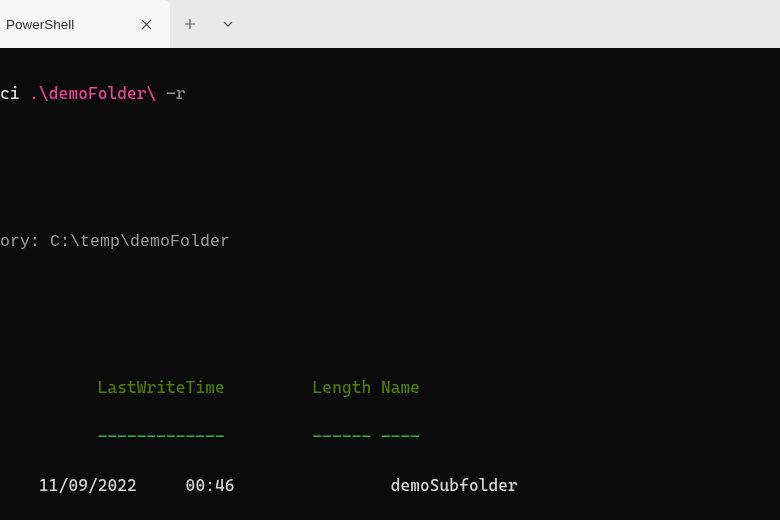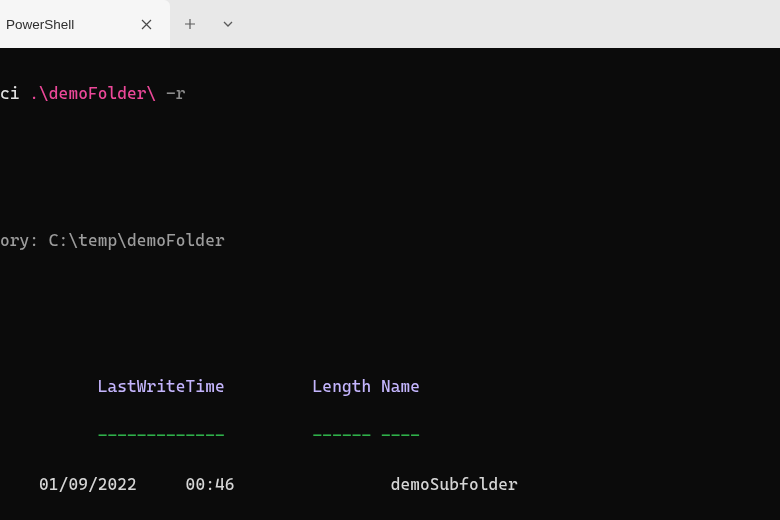--- a/index.html
+++ b/index.html
@@ -64,22 +64,22 @@
       line-height: 1.48;
       white-space: pre;
       font-weight: 500;
       letter-spacing: 0.1px;
     }
     .line { padding: 0 0 0 0; }
     
     .cmd   { color: #e1e1e1; }
     .path  { color: #ec4899; }
     .flag  { color: #8c8c8c; }
-    .dim   { color: #9c9c9c; }
-    .head  { color: #c4b5fd; text-align: right; }
+    .dim   { color: #9c9c9c; font-family: Liberation Mono, monospace; }
+    .head  { color: #4d7c0f; text-align: right; }
     .hdash { color: #2fb14a; }
   </style>
 </head>
 <body>
 
 <div class="titlebar">
   <div class="tab">
     <span class="tab-title">PowerShell</span>
     <div class="tab-close">
       <svg width="11" height="11" viewBox="0 0 11 11">
@@ -102,21 +102,21 @@
 
 <div class="terminal">
 <div class="line"><span class="cmd">ci </span><span class="path">.\demoFolder\ </span><span class="flag">-r</span></div>
 <div class="line"> </div>
 <div class="line"> </div>
 <div class="line"><span class="dim">ory: C:\temp\demoFolder</span></div>
 <div class="line"> </div>
 <div class="line"> </div>
 <div class="line"><span class="head">          <span>LastWriteTime</span>         <span>Length</span> <span>Name</span></span></div>
 <div class="line"><span class="hdash">          <span>-------------</span>         <span>------</span> <span>----</span></span></div>
-<div class="line">    <span>01/09/2022</span>     <span>00:46</span>                <span>demoSubfolder</span></div>
+<div class="line">    <span>11/09/2022</span>     <span>00:46</span>                <span>demoSubfolder</span></div>
 
 
 
 
 
 
 
 
 
 

